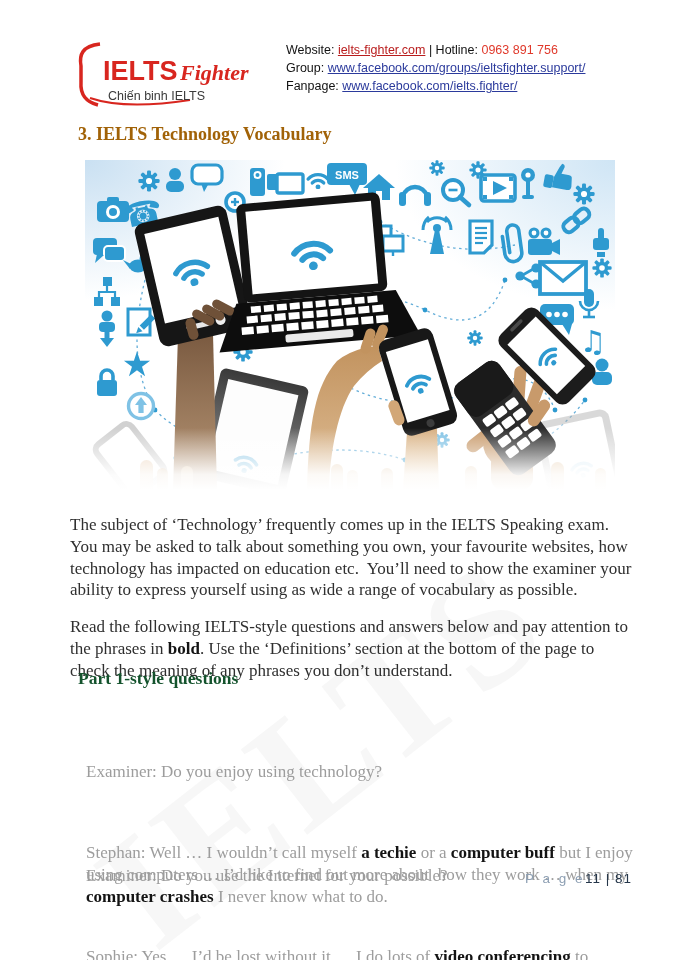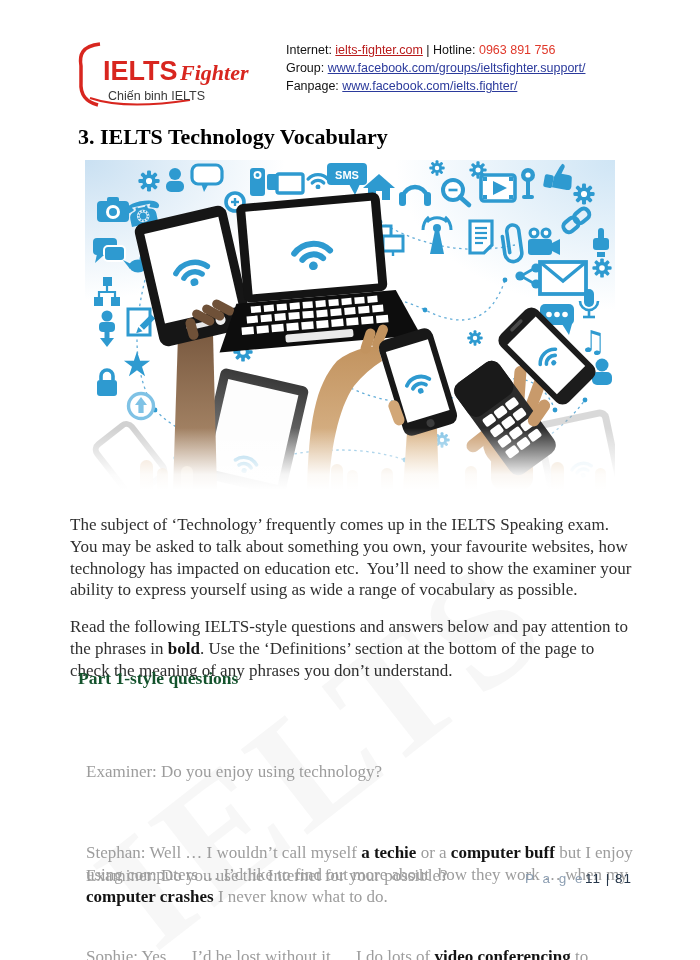--- a/index.html
+++ b/index.html
@@ -7,21 +7,21 @@
         font-family:"Liberation Serif",serif;margin:0 auto;}
   
   .hdr-text{position:absolute;left:286px;top:41px;width:320px;
             font-family:"Liberation Sans",sans-serif;font-size:12.5px;line-height:18px;color:#121212;}
   .hline{white-space:nowrap;}
   .seg-link{color:#b91c1c;text-decoration:underline;}
   .seg-red{color:#e0392b;}
   .seg-navy{color:#2b3a9c;text-decoration:underline;}
   .logo{position:absolute;left:70px;top:38px;width:190px;height:78px;}
   
-  .title{position:absolute;left:78px;top:124px;font-size:22px;font-weight:bold;color:#000000;}
+  .title{position:absolute;left:78px;top:124px;font-size:18px;font-weight:bold;color:#a16207;}
   .illus{position:absolute;left:85px;top:160px;width:530px;height:330px;}
   .para{position:absolute;left:70px;width:562px;font-size:17px;line-height:21.8px;color:#2f2f2f;white-space:pre-wrap;}
   .p1{top:497px}.p2{top:599px}
   .seg-b{font-weight:bold;color:#141414;}
   .sect{position:absolute;left:78px;top:668px;font-size:17.5px;font-weight:bold;color:#14532d;}
   .dlg{position:absolute;left:78px;width:566px;font-size:17px;line-height:21.8px;color:#9d9d9d;white-space:pre-wrap;}
   .d1{top:709px}.d2{top:813px}
   .dlg p{margin:8px;}
   
   .footer{position:absolute;right:68px;top:871px;font-family:"Liberation Sans",sans-serif;font-size:13.5px;}
@@ -40,21 +40,21 @@
 
   <svg class="logo" viewBox="0 0 190 78">
     <path d="M30,6 C12,8 9,17 11,28 L11,44 C10,58 17,64 28,67" fill="none" stroke="#d8261f" stroke-width="3.5"></path>
     <path d="M20,60 Q55,72 120,62" fill="none" stroke="#d8261f" stroke-width="2"></path>
     <text x="33" y="42" font-family="Liberation Sans, sans-serif" font-size="27" font-weight="bold" fill="#d8261f">IELTS</text>
     <text x="110" y="42" font-family="Liberation Serif, serif" font-style="italic" font-weight="bold" font-size="22" fill="#d8261f">Fighter</text>
     <text x="38" y="62" font-family="Liberation Sans, sans-serif" font-size="12.5" fill="#3a3a3a">Chiến binh IELTS</text>
   </svg>
 
   <div class="hdr-text">
-    <div class="hline"><span>Internet: </span><span class="seg-link">ielts-fighter.com</span><span> | Hotline: </span><span class="seg-red">0963 891 756</span></div>
+    <div class="hline"><span>Website: </span><span class="seg-link">ielts-fighter.com</span><span> | Hotline: </span><span class="seg-red">0963 891 756</span></div>
     <div class="hline"><span>Group: </span><span class="seg-navy">www.facebook.com/groups/ieltsfighter.support/</span></div>
     <div class="hline"><span>Fanpage: </span><span class="seg-navy">www.facebook.com/ielts.fighter/</span></div>
   </div>
 
   <div class="title">3. IELTS Technology Vocabulary</div>
 
   <svg class="illus" viewBox="0 0 530 330">
     <defs>
       <radialGradient id="cornL" cx="0%" cy="0%" r="100%">
         <stop offset="0%" stop-color="#c9e0f2"></stop>

